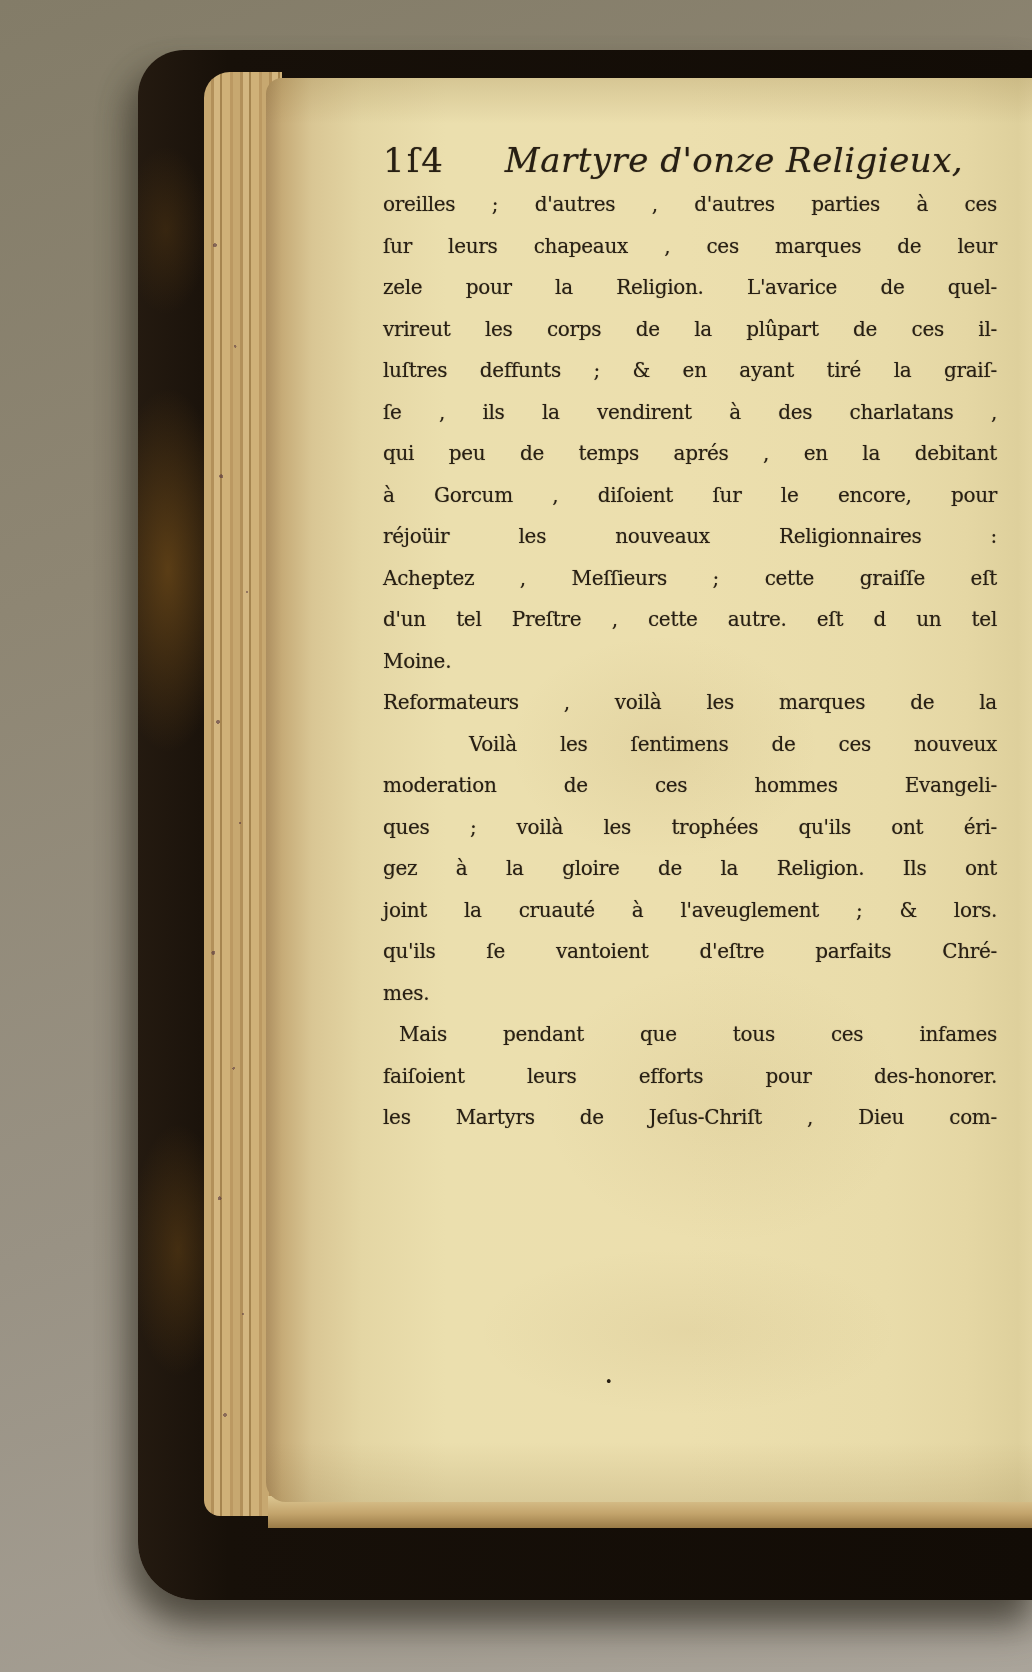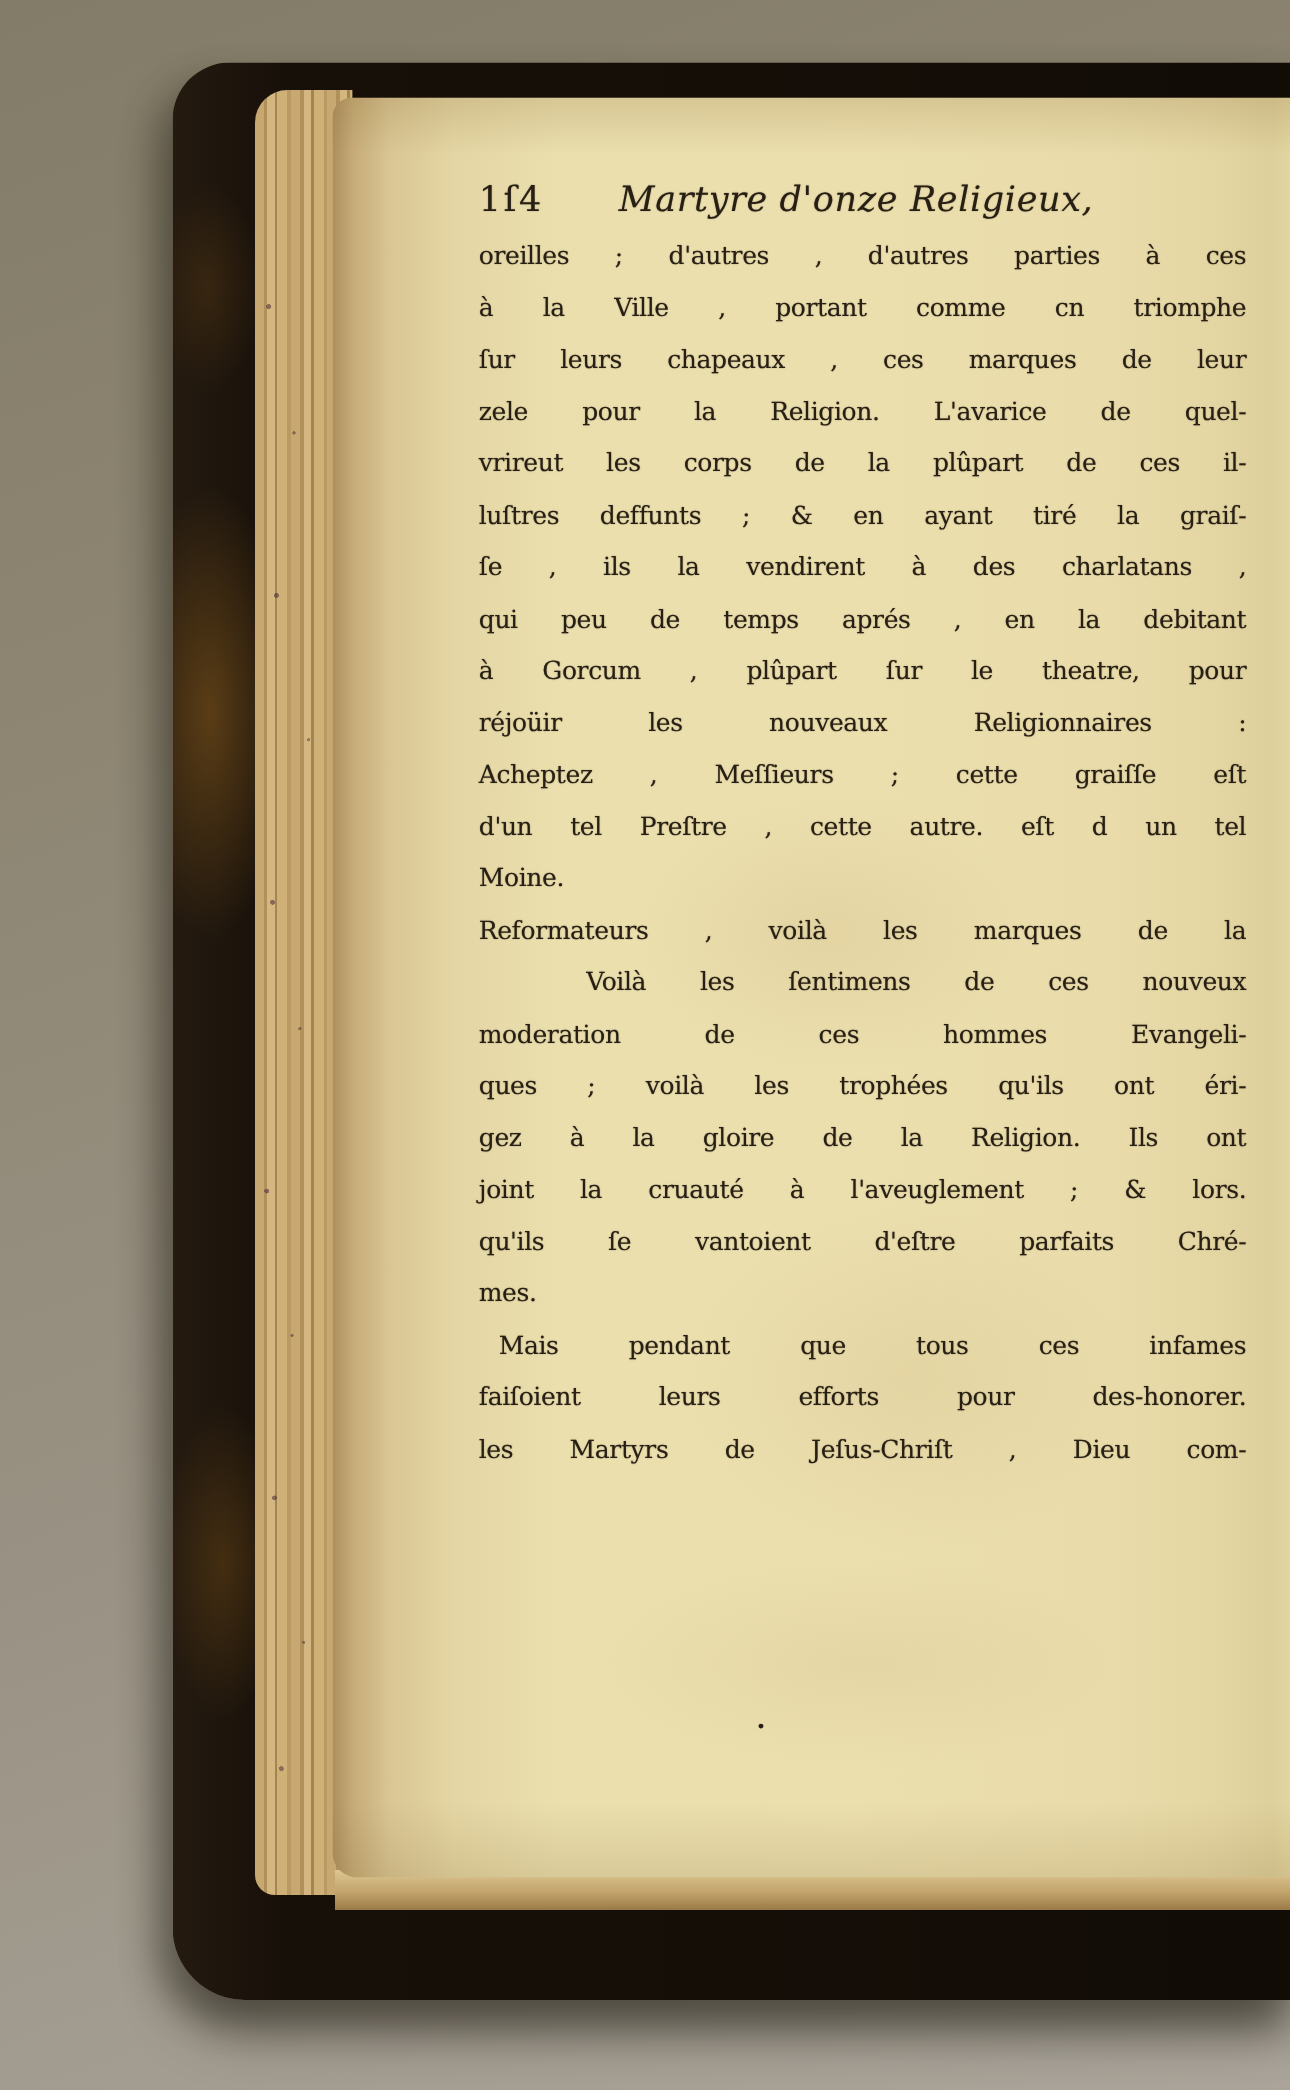--- a/index.html
+++ b/index.html
@@ -62,21 +62,21 @@
         #ebdfae 180px,#ecdfae 420px,#e9dcaa 620px,#e5d7a4 700px,#ded09c 752px,#e3d5a2 766px);
   }
   
   .textblock{
     position:absolute;left:383px;top:138px;width:614px;
     color:#271f13;
     text-shadow:0 0 1px rgba(43,33,20,.55);
   }
   .hline{
     display:flex;align-items:baseline;gap:60px;
-    height:44px;line-height:44px;font-size:28px;margin-bottom:2px;
+    height:44px;line-height:44px;font-size:34px;margin-bottom:2px;
   }
   .pageno{letter-spacing:2px;}
   .title{font-style:italic;letter-spacing:.5px;}
   .line{
     height:41.5px;line-height:41.5px;font-size:20px;
     letter-spacing:-.3px;
     text-align:justify;text-align-last:justify;text-justify:inter-word;
     white-space:normal;overflow:visible;
   }
   .line.it{}
@@ -97,28 +97,27 @@
   <div class="edges-bottom"></div>
   <div class="page"></div>
 
   <div class="textblock">
     <div class="hline">
       <span class="pageno">1ſ4</span>
       <span class="title">Martyre d'onze Religieux,</span>
     </div>
     <div>
         <div class="line">oreilles ; d'autres , d'autres parties à ces</div>
-        <div class="line">à la Ville , portant comme cn triomphe</div>
         <div class="line">ſur leurs chapeaux , ces marques de leur</div>
         <div class="line">zele pour la Religion. L'avarice de quel-</div>
         <div class="line">vrireut les corps de la plûpart de ces il-</div>
         <div class="line">luſtres deffunts ; &amp; en ayant tiré la graiſ-</div>
         <div class="line">ſe , ils la vendirent à des charlatans ,</div>
         <div class="line">qui peu de temps aprés , en la debitant</div>
-        <div class="line">à Gorcum , plûpart ſur le theatre, pour</div>
+        <div class="line">à Gorcum , diſoient ſur le encore, pour</div>
         <div class="line">réjoüir les nouveaux Religionnaires :</div>
         <div class="line it">Acheptez , Meſſieurs ; cette graiſſe eſt</div>
         <div class="line it">d'un tel Preſtre , cette autre. eſt d un tel</div>
         <div class="line it nojust">Moine.</div>
         <div class="line">Reformateurs , voilà les marques de la</div>
         <div class="line ind2">Voilà les ſentimens de ces nouveux</div>
         <div class="line">moderation de ces hommes Evangeli-</div>
         <div class="line">ques ; voilà les trophées qu'ils ont éri-</div>
         <div class="line">gez à la gloire de la Religion. Ils ont</div>
         <div class="line">joint la cruauté à l'aveuglement ; &amp; lors.</div>

